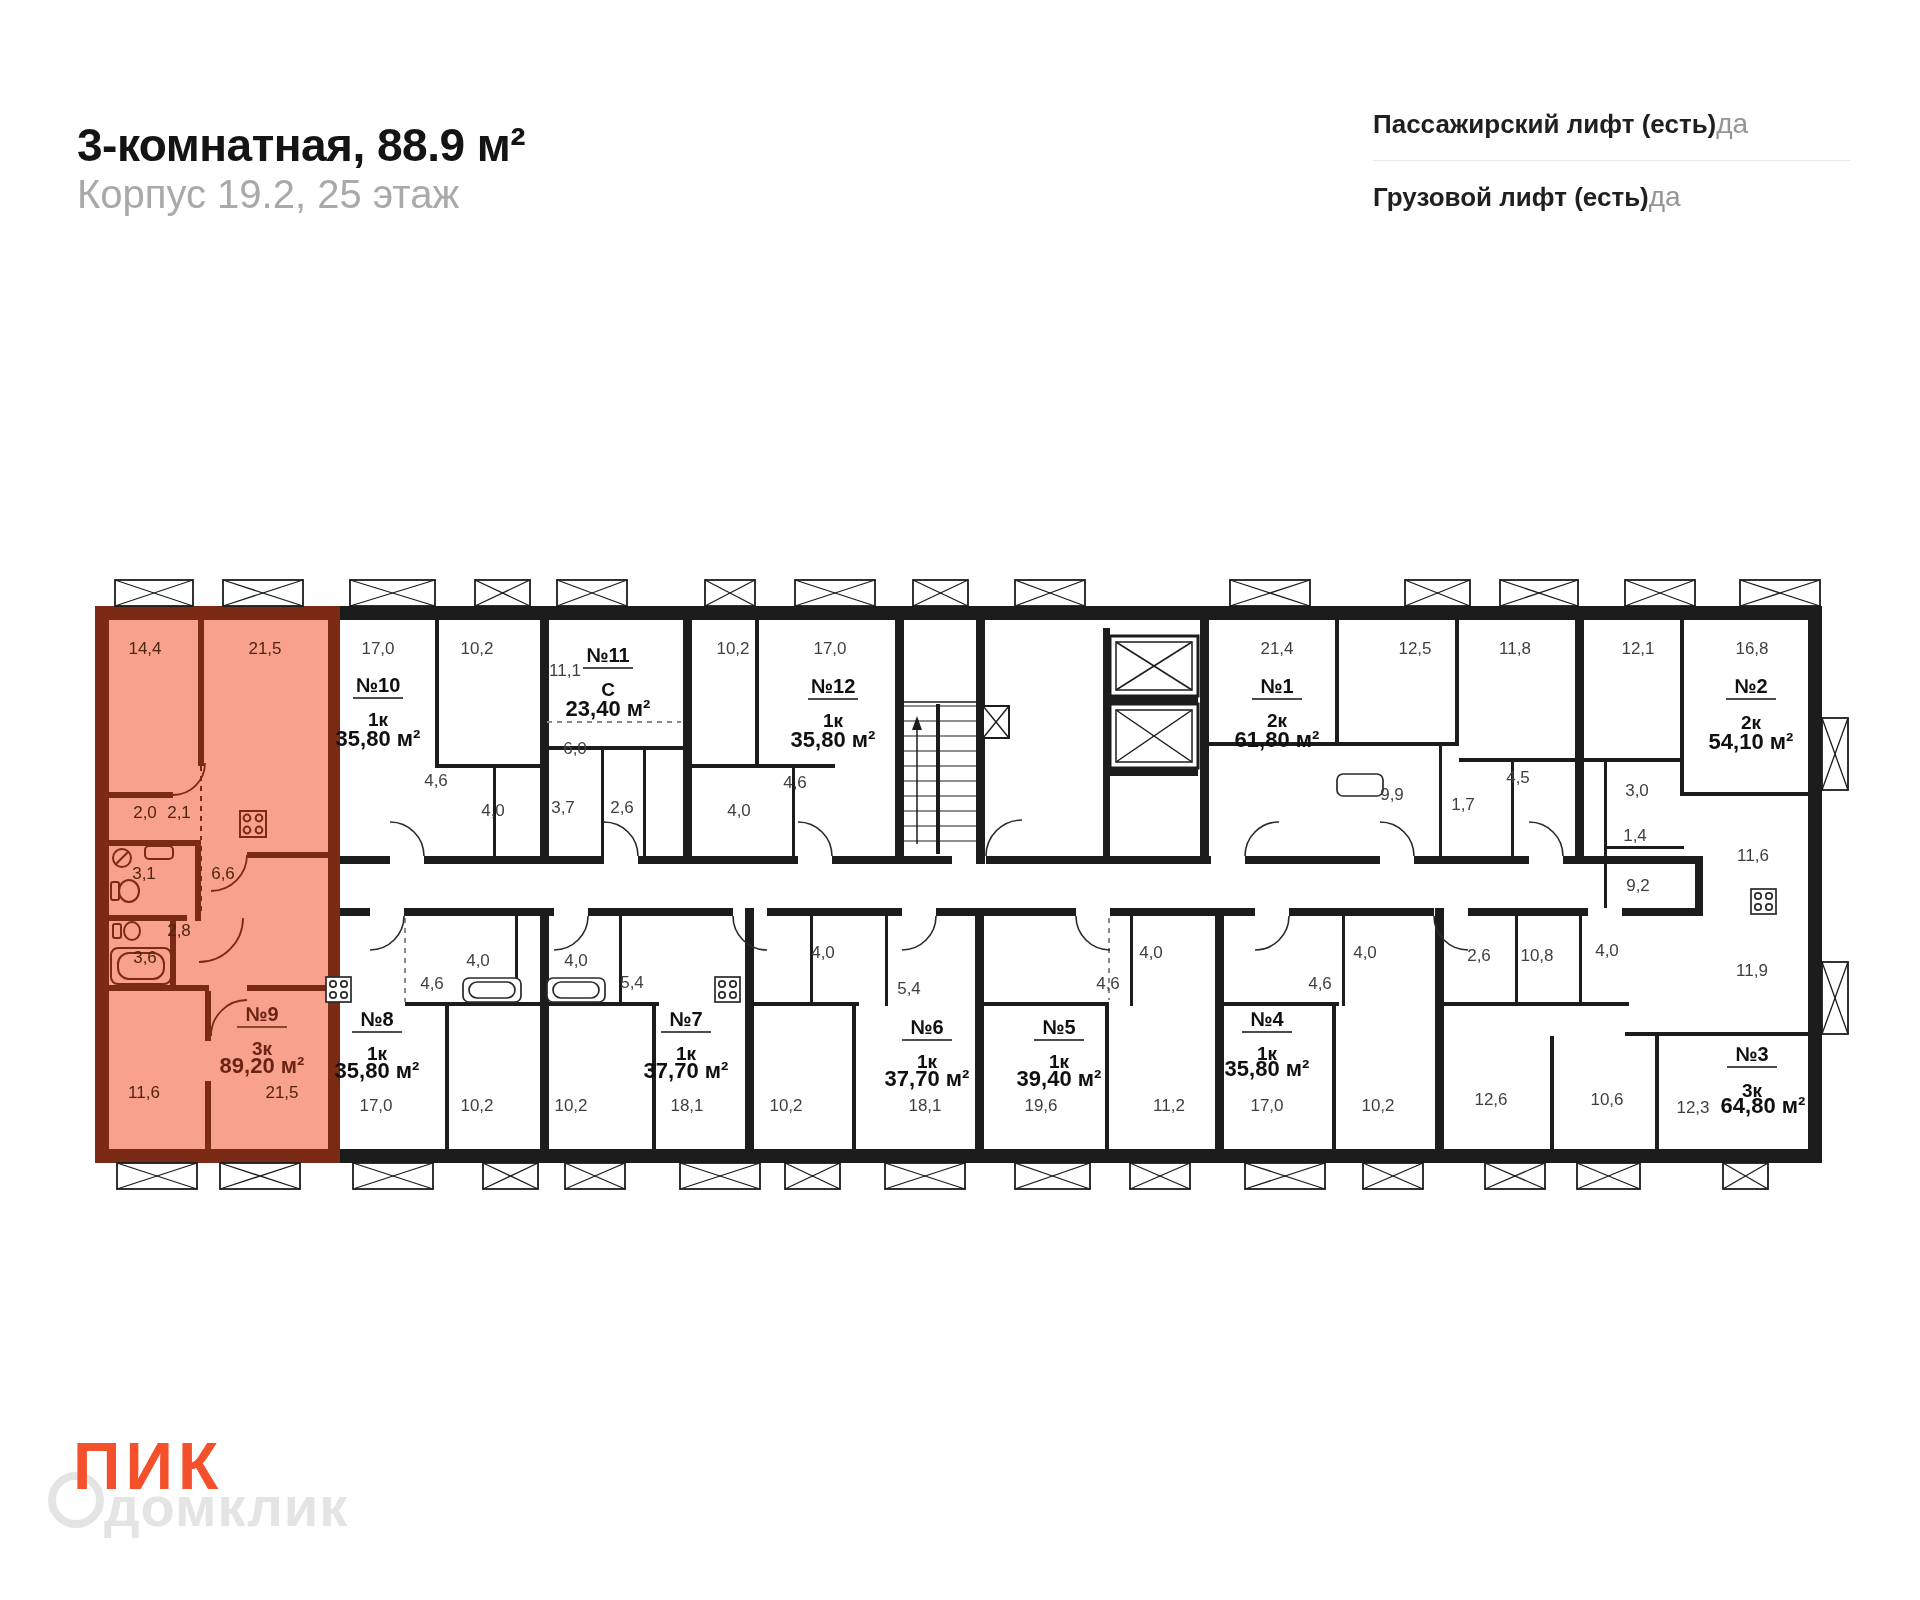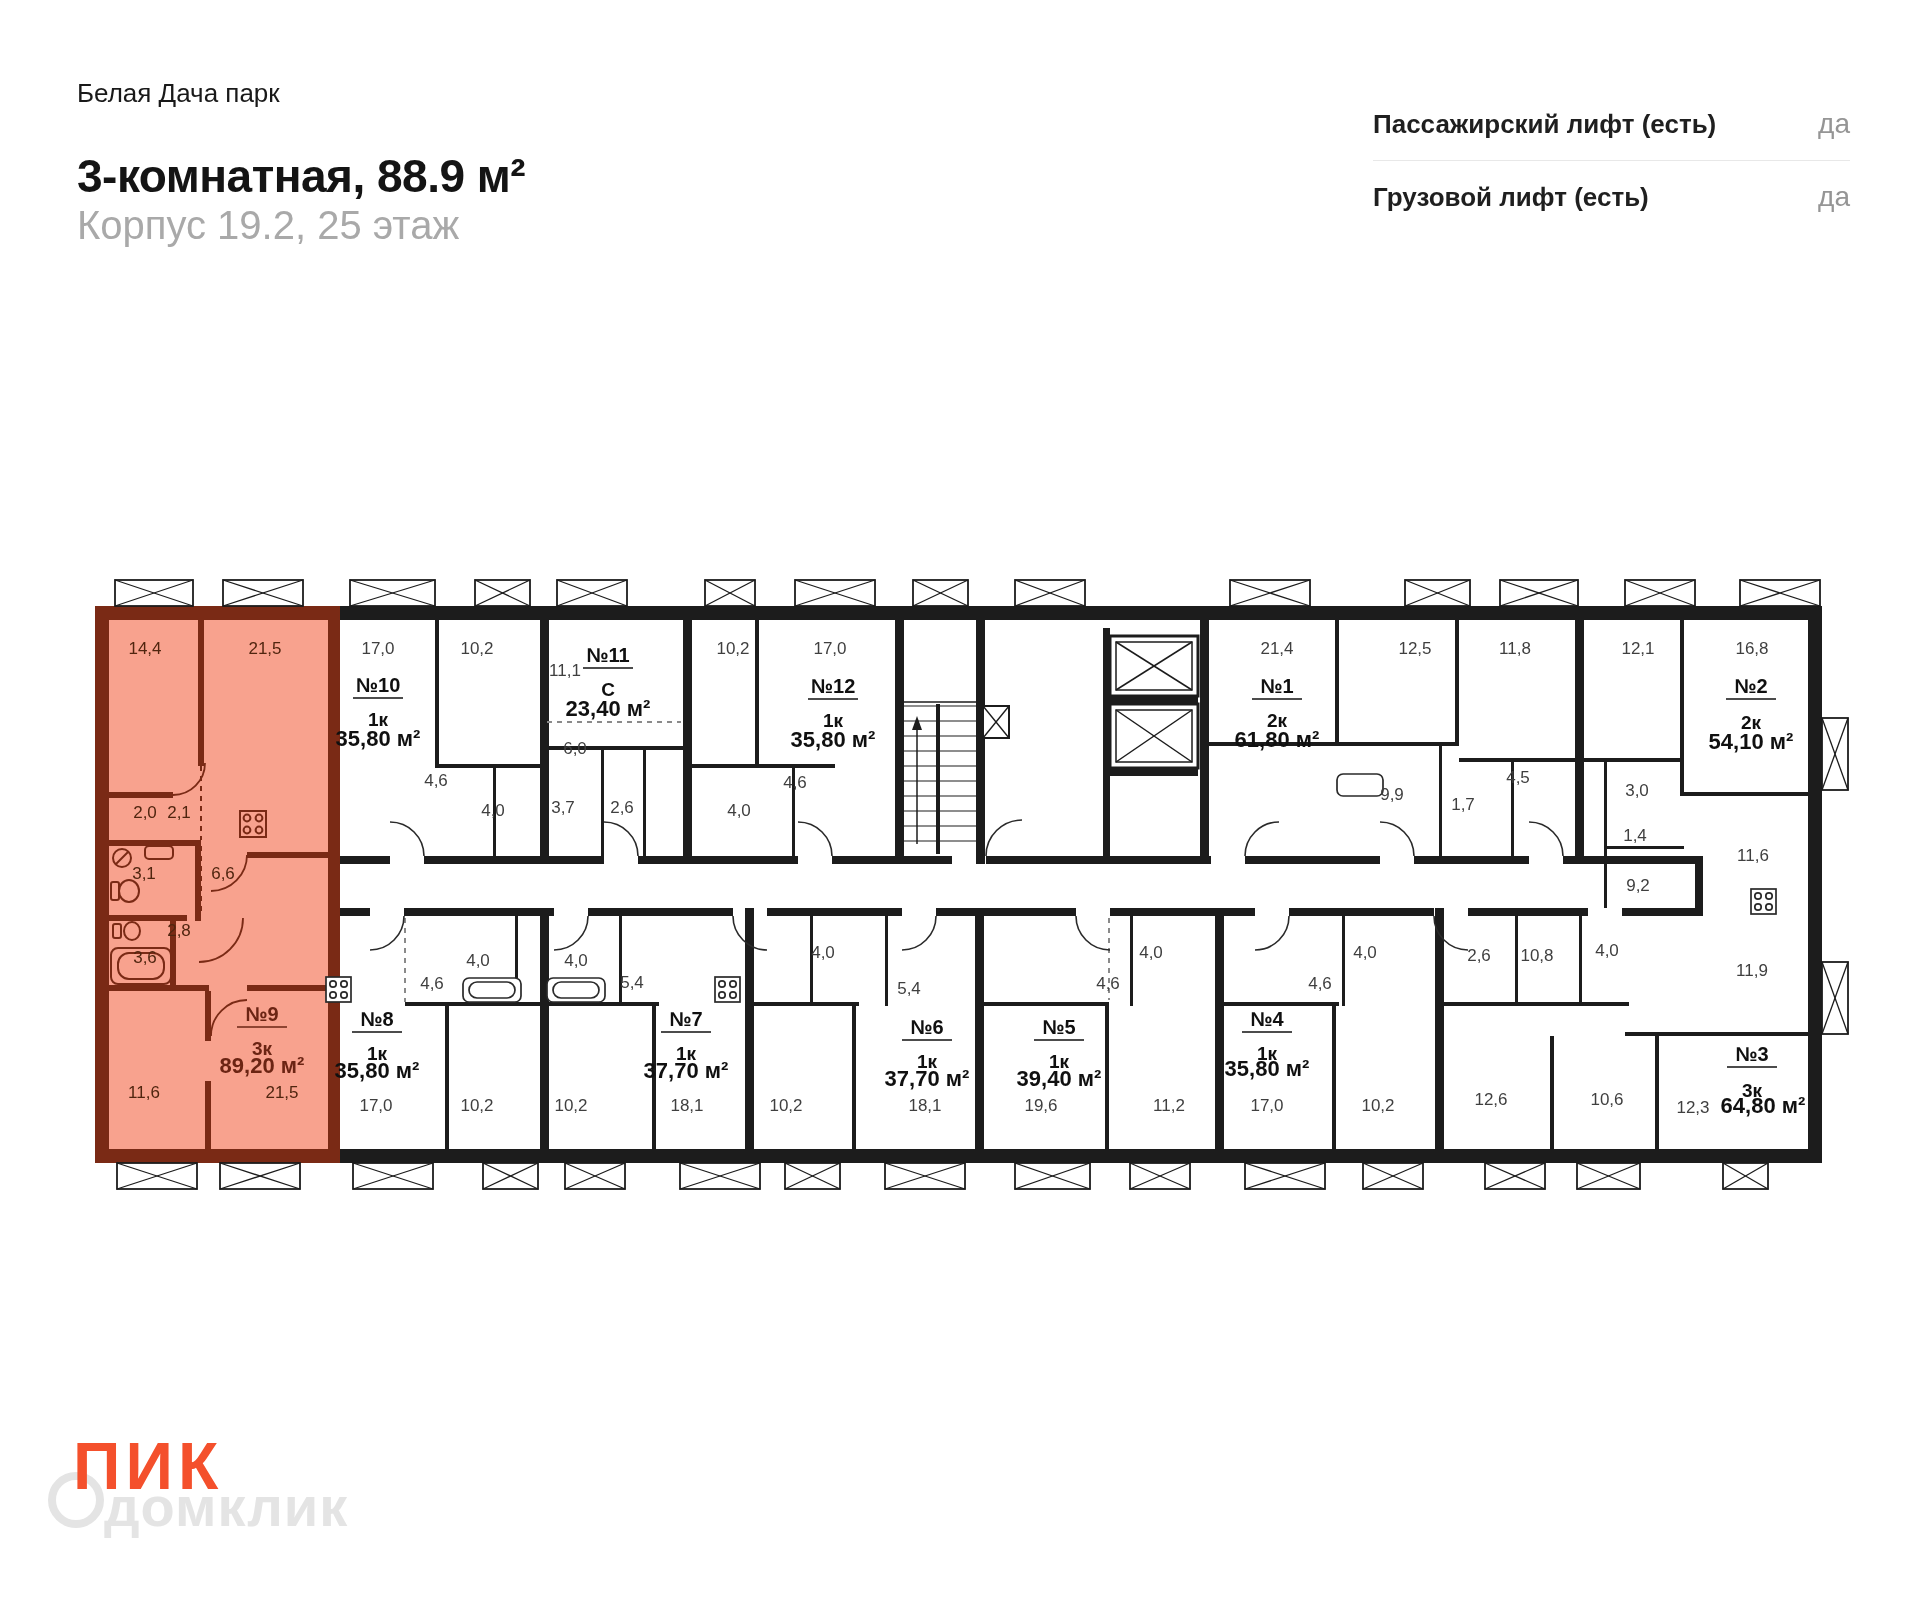--- a/index.html
+++ b/index.html
@@ -4,21 +4,21 @@
 <style>
   html,body{margin:0;padding:0;background:#ffffff;}
   body{width:1920px;height:1600px;position:relative;font-family:"Liberation Sans",sans-serif;overflow:hidden;}
 
   .header{position:absolute;left:77px;top:78px;}
   .project-name{font-size:26px;color:#191919;}
   .page-title{font-size:46px;font-weight:700;color:#141414;margin-top:40px;letter-spacing:-0.5px;}
   .page-subtitle{font-size:40px;color:#a9a9a9;}
 
   .info-panel{position:absolute;left:1373px;top:88px;width:477px;}
-  .info-row{display:flex;justify-content:space-between;align-items:center;height:72px;}
+  .info-row{display:flex;align-items:center;height:72px;}
   .info-label{font-size:26px;color:#1f1f1f;font-weight:600;}
   .info-value{font-size:28px;color:#959595;}
   .info-divider{height:1px;background:#e8e8e8;width:100%;}
 
   .plan-wrap{position:absolute;left:95px;top:576px;}
 
   svg text{font-family:"Liberation Sans",sans-serif;}
   .room{font-size:17px;fill:#3f3f3f;text-anchor:middle;}
   .room.hl{fill:#50250f;}
   .unum{font-size:20px;font-weight:700;fill:#101010;text-anchor:middle;}
@@ -28,21 +28,20 @@
 
   .footer{position:absolute;left:0;top:1420px;width:600px;height:140px;}
   .watermark{position:absolute;left:104px;top:54px;font-size:56px;font-weight:700;color:#e4e4e4;letter-spacing:1px;}
   .watermark-ring{position:absolute;left:48px;top:52px;width:40px;height:40px;border:8px solid #e4e4e4;border-radius:50%;}
   .brand{position:absolute;left:73px;top:8px;font-size:66px;font-weight:800;color:#F4502C;letter-spacing:5px;}
 </style>
 </head>
 <body>
 
 <div class="header">
-  <div class="project-name">Белая Дача парк</div>
   <div class="page-title">3-комнатная, 88.9 м²</div>
   <div class="page-subtitle">Корпус 19.2, 25 этаж</div>
 </div>
 
 <div class="info-panel">
   <div class="info-row">
     <span class="info-label">Пассажирский лифт (есть)</span>
     <span class="info-value">да</span>
   </div>
   <div class="info-divider"></div>

